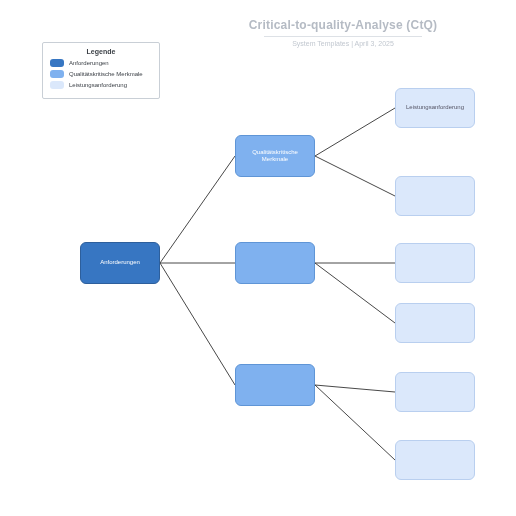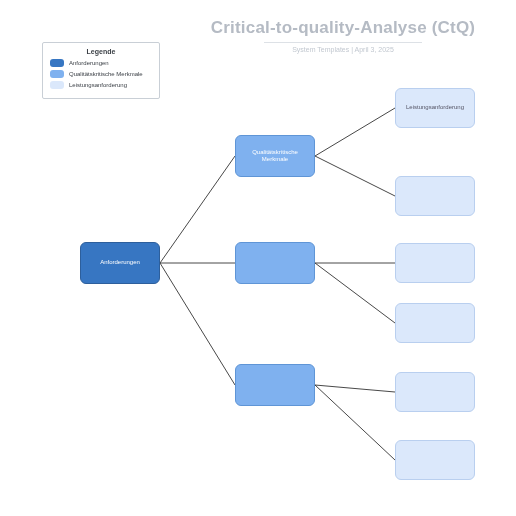--- a/index.html
+++ b/index.html
@@ -13,21 +13,21 @@
     overflow: hidden;
   }
   .header {
     position: absolute;
     top: 18px;
     left: 200px;
     right: 30px;
     text-align: center;
   }
   .title {
-    font-size: 17px;
+    font-size: 12px;
     font-weight: 600;
     color: #b5bbc4;
     letter-spacing: 0.2px;
   }
   .subtitle {
     font-size: 7px;
     color: #c2c8d0;
     margin-top: 2px;
     border-top: 1px solid #dde1e6;
     padding-top: 3px;

